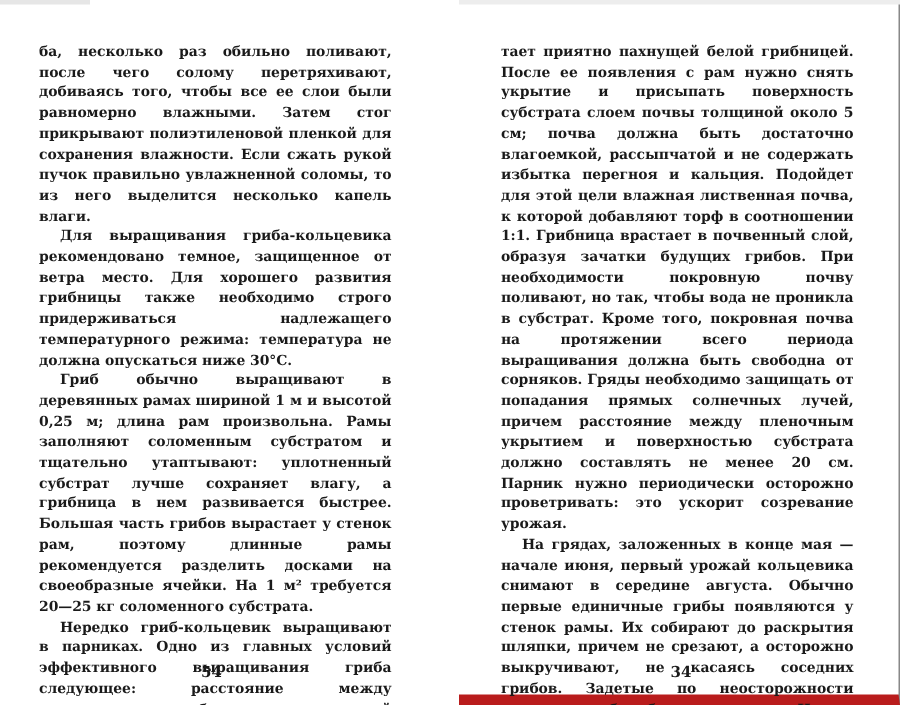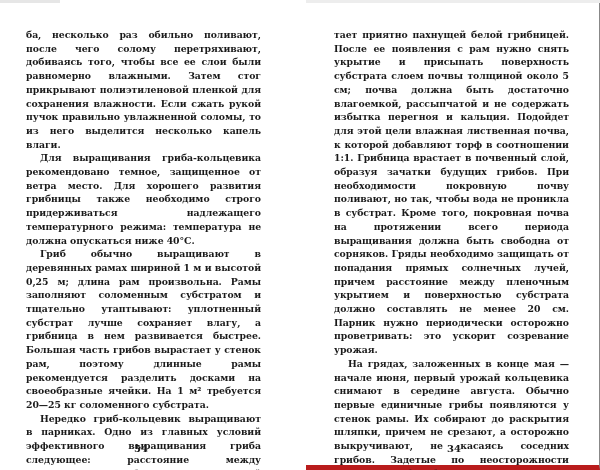--- a/index.html
+++ b/index.html
@@ -6,21 +6,21 @@
   body {
     width: 600px; height: 470px; overflow: hidden;
     background: #ffffff;
     font-family: "DejaVu Serif", "Liberation Serif", serif;
     color: #1a1a1a;
     position: relative;
   }
   .spread { position: absolute; inset: 0; display: flex; }
   .page { position: relative; width: 300px; height: 470px; }
   .page.left { border-bottom: 3px solid #f9a8d4; padding-left: 12px; }
-  .page.right { border-bottom: 5px solid #b91c1c; border-right: 1px solid #888; box-sizing: border-box; }
+  .page.right { border-bottom: 7px solid #b91c1c; border-right: 1px solid #888; box-sizing: border-box; }
   .textblock {
     position: absolute; top: 28px;
     width: 235px;
     font-size: 9.3px; line-height: 13.7px;
     font-weight: bold;
     text-align: justify;
     letter-spacing: -0.05px;
     hyphens: manual;
   }
   .page.left .textblock { left: 26px; }
@@ -37,21 +37,21 @@
   .smudge { position: absolute; background: #cfcfcf; }
 </style>
 </head>
 <body>
 
 <div class="spread">
   <div class="page left">
     <div class="smudge" style="left:0;top:0;width:60px;height:3px;background:#e6e6e6"></div>
     <div class="textblock">
       <p class="cont">ба, несколько раз обильно поливают, после чего солому перетряхивают, добиваясь того, чтобы все ее слои были равномерно влажными. Затем стог прикрывают полиэтиленовой пленкой для сохранения влажности. Если сжать рукой пучок правильно увлажненной соломы, то из него выделится несколько капель влаги.</p>
-      <p>Для выращивания гриба-кольцевика рекомендовано темное, защищенное от ветра место. Для хорошего развития грибницы также необходимо строго придерживаться надлежащего температурного режима: температура не должна опускаться ниже 40°С.</p>
+      <p>Для выращивания гриба-кольцевика рекомендовано темное, защищенное от ветра место. Для хорошего развития грибницы также необходимо строго придерживаться надлежащего температурного режима: температура не должна опускаться ниже 30°С.</p>
       <p>Гриб обычно выращивают в деревянных рамах шириной 1 м и высотой 0,25 м; длина рам произвольна. Рамы заполняют соломенным субстратом и тщательно утаптывают: уплотненный субстрат лучше сохраняет влагу, а грибница в нем развивается быстрее. Большая часть грибов вырастает у стенок рам, поэтому длинные рамы рекомендуется разделить досками на своеобразные ячейки. На 1 м² требуется 20—25 кг соломенного субстрата.</p>
       <p>Нередко гриб-кольцевик выращивают в парниках. Одно из главных условий эффективного выращивания гриба следующее: расстояние между поверхностью субстрата и пленкой должно составлять не менее 12 см; при необходимости снимают верхний слой почвы в парнике.</p>
 
     </div>
     <div class="pagenum">54</div>
   </div>
   <div class="page right">
     <div class="smudge" style="left:0;top:0;width:300px;height:3px;background:#ededed"></div>
     <div class="textblock">
       <p class="cont">тает приятно пахнущей белой грибницей. После ее появления с рам нужно снять укрытие и присыпать поверхность субстрата слоем почвы толщиной около 5 см; почва должна быть достаточно влагоемкой, рассыпчатой и не содержать избытка перегноя и кальция. Подойдет для этой цели влажная лиственная почва, к которой добавляют торф в соотношении 1:1. Грибница врастает в почвенный слой, образуя зачатки будущих грибов. При необходимости покровную почву поливают, но так, чтобы вода не проникла в субстрат. Кроме того, покровная почва на протяжении всего периода выращивания должна быть свободна от сорняков. Гряды необходимо защищать от попадания прямых солнечных лучей, причем расстояние между пленочным укрытием и поверхностью субстрата должно составлять не менее 20 см. Парник нужно периодически осторожно проветривать: это ускорит созревание урожая.</p>

